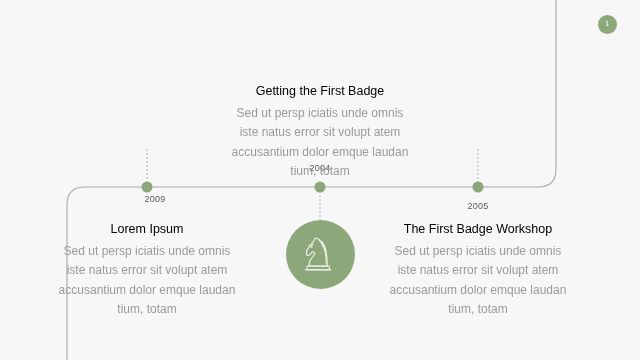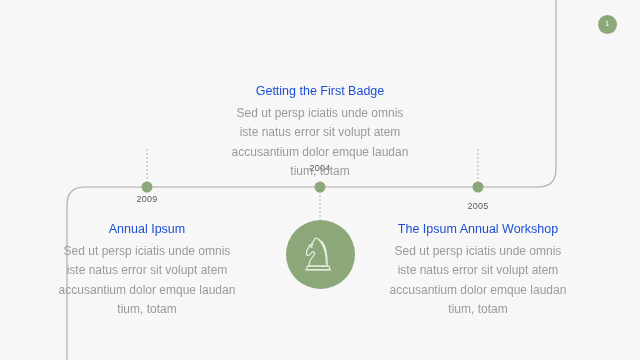--- a/index.html
+++ b/index.html
@@ -47,34 +47,34 @@
 
   
   .year-label {
     position: absolute;
     transform: translateX(-50%);
     font-size: 9px;
     color: #595959;
     letter-spacing: .3px;
     white-space: nowrap;
   }
-  #year-left  { left: 147px; top: 194px; }
+  #year-left  { left: 155px; top: 194px; }
   #year-mid   { left: 320px; top: 163px; }
   #year-right { left: 478px; top: 201px; }
 
   
   .text-block {
     position: absolute;
     transform: translateX(-50%);
     width: 210px;
     text-align: center;
   }
   .block-title {
     font-size: 12.5px;
-    color: #1d4ed8;
+    color: #000000;
     margin: 0 0 5px 0;
     font-weight: normal;
     line-height: 1.2;
   }
   .block-body {
     font-size: 12px;
     color: #9a9a9a;
     line-height: 1.62;
     margin: 0;
     padding: 0 12px;
@@ -138,26 +138,26 @@
   <div class="year-label" id="year-left">2009</div>
   <div class="year-label" id="year-mid">2004</div>
   <div class="year-label" id="year-right">2005</div>
 
   <div class="text-block" id="block-top">
     <h2 class="block-title">Getting the First Badge</h2>
     <p class="block-body">Sed ut persp iciatis unde omnis iste natus error sit volupt atem accusantium dolor emque laudan tium, totam</p>
   </div>
 
   <div class="text-block" id="block-left">
-    <h2 class="block-title">Annual Ipsum</h2>
+    <h2 class="block-title">Lorem Ipsum</h2>
     <p class="block-body">Sed ut persp iciatis unde omnis iste natus error sit volupt atem accusantium dolor emque laudan tium, totam</p>
   </div>
 
   <div class="text-block" id="block-right">
-    <h2 class="block-title">The Ipsum Annual Workshop</h2>
+    <h2 class="block-title">The First Badge Workshop</h2>
     <p class="block-body">Sed ut persp iciatis unde omnis iste natus error sit volupt atem accusantium dolor emque laudan tium, totam</p>
   </div>
 
   <div id="emblem">
     <svg width="40" height="42" viewBox="0 0 40 42">
       <g fill="none" stroke="#e8efe2" stroke-width="1.2" stroke-linecap="round" stroke-linejoin="round">
         <path d="M14.5 6.5 C13.2 9.2 11.4 11.4 9.6 13.4 C7.4 15.8 6.2 18.0 6.4 20.4 C6.5 21.8 7.3 22.6 8.4 22.5 C9.4 22.4 10.0 21.7 10.6 20.7 C11.3 19.5 12.2 18.8 13.4 18.8 C14.3 18.8 14.8 19.3 14.7 20.1 C14.5 21.6 13.3 23.2 11.6 25.2 C10.0 27.1 9.2 29.0 9.2 31.2 L9.2 33.0 L27.2 33.0 L27.2 30.4 C27.2 25.0 26.6 20.4 25.2 16.2 C23.8 11.8 21.4 8.4 18.2 6.0 C17.2 5.3 16.3 5.0 15.6 5.2 C15.0 5.4 14.7 5.9 14.5 6.5 Z"></path>
         <path d="M19.0 6.6 C21.6 9.4 23.4 12.8 24.6 16.8 C25.8 20.8 26.3 25.2 26.3 30.2"></path>
         <path d="M22.0 8.6 C23.9 11.3 25.2 14.4 26.1 18.0"></path>
         <circle cx="11.6" cy="14.0" r="0.9" fill="#e8efe2" stroke="none"></circle>

